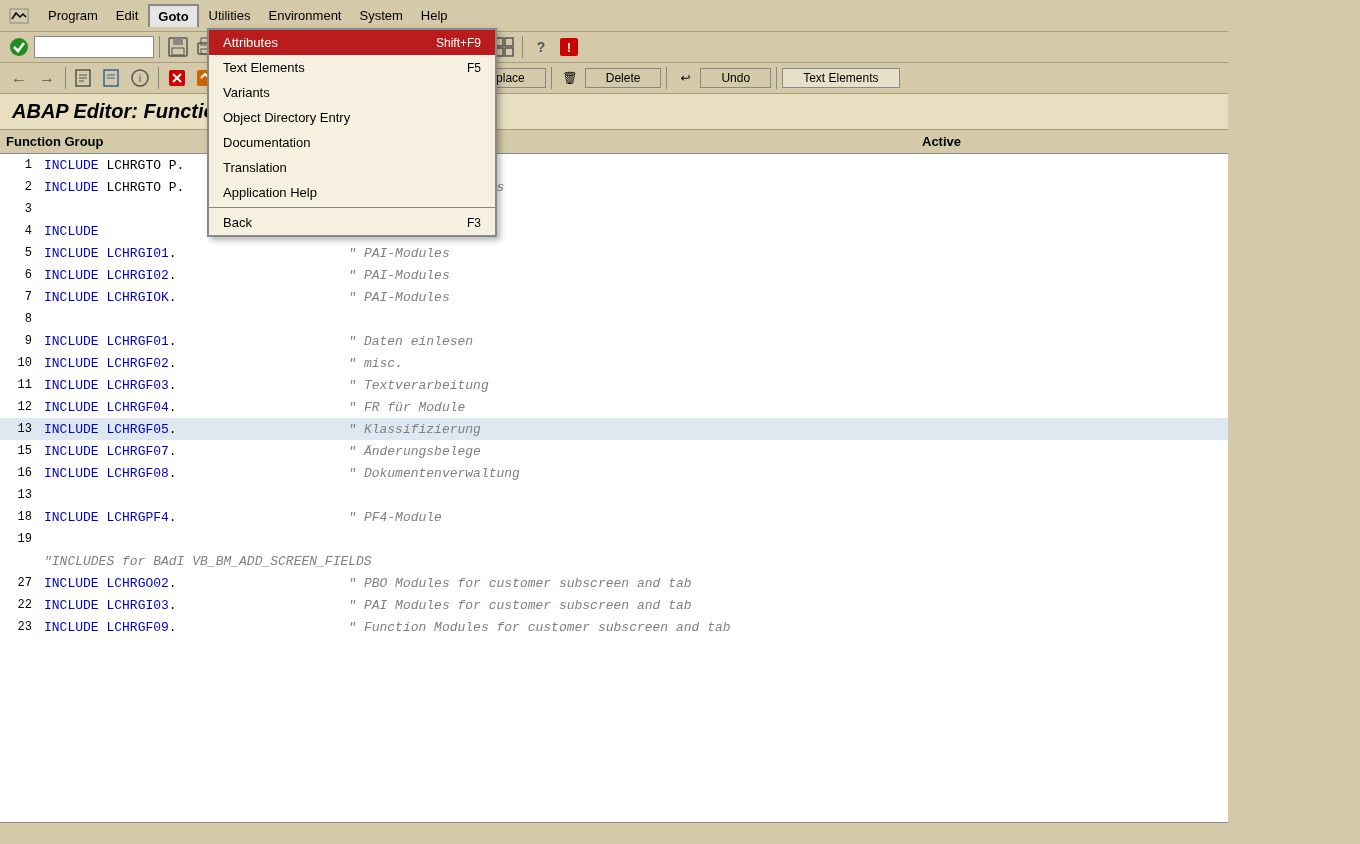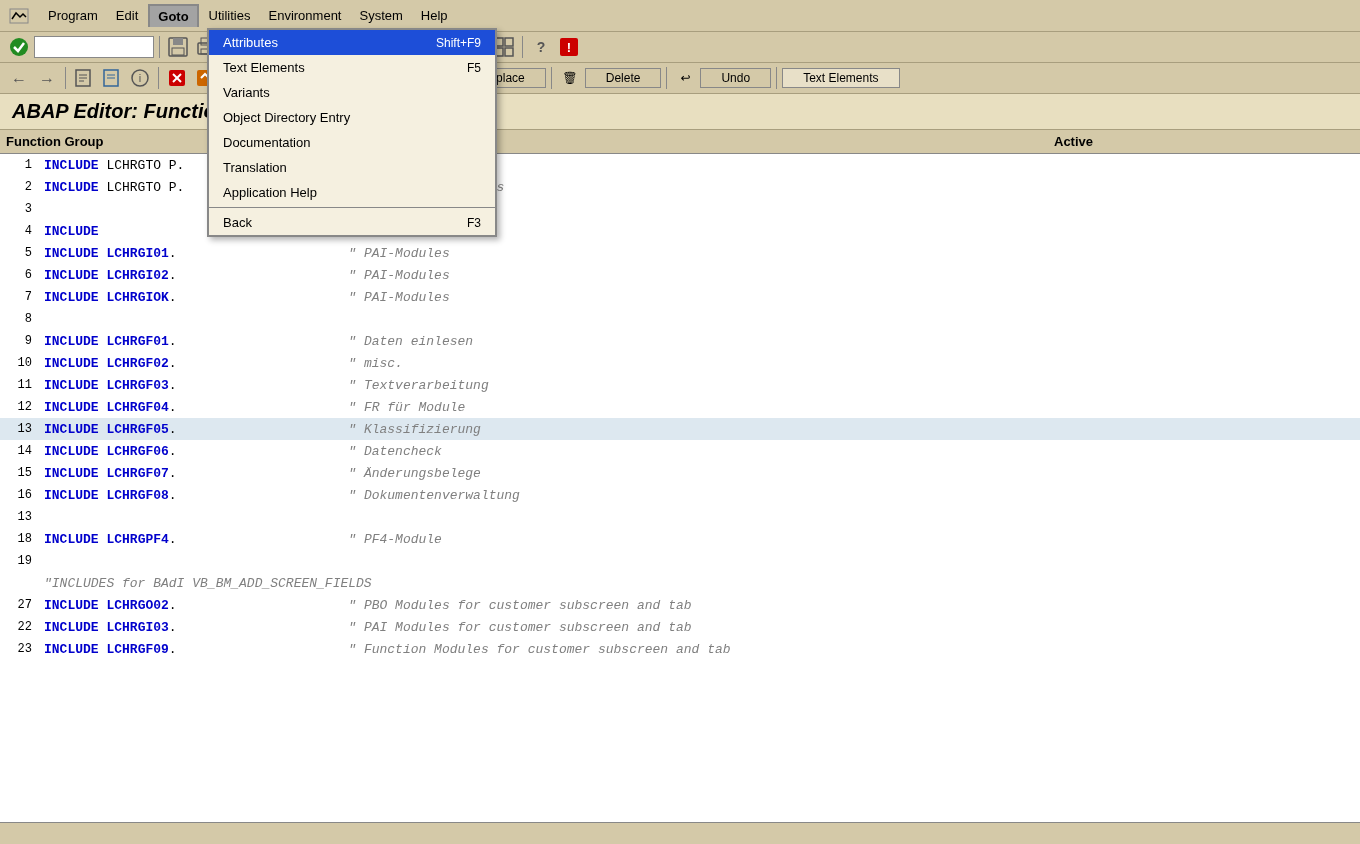--- a/index.html
+++ b/index.html
@@ -2,21 +2,21 @@
 <html><head>
   <meta charset="utf-8">
   <style>
     * { margin: 0; padding: 0; box-sizing: border-box; }
     body { font-family: Arial, sans-serif; font-size: 13px; background: #d4c9a8; overflow: hidden; width: 1360px; height: 844px; }
 
     
     .menubar { background: #d4c9a8; display: flex; align-items: center; padding: 4px 8px; gap: 2px; border-bottom: 1px solid #a89e7e; }
     .menubar-logo { width: 22px; height: 22px; background: #d4c9a8; display: flex; align-items: center; justify-content: center; margin-right: 8px; }
     .menubar-item { padding: 3px 8px; cursor: pointer; font-size: 13px; color: #000; }
-    .menubar-item.active { background: #a3a3a3; border: 2px solid #888; border-bottom: none; font-weight: bold; }
+    .menubar-item.active { background: #e5e5e5; border: 2px solid #888; border-bottom: none; font-weight: bold; }
 
     
     .toolbar { background: #d4c9a8; display: flex; align-items: center; padding: 2px 6px; gap: 2px; border-bottom: 1px solid #a89e7e; }
     .toolbar-btn { width: 26px; height: 26px; display: flex; align-items: center; justify-content: center; cursor: pointer; border: 1px solid transparent; font-size: 14px; }
     .toolbar-separator { width: 1px; height: 22px; background: #888; margin: 0 3px; }
     .search-box { height: 22px; width: 120px; border: 1px solid #888; background: white; padding: 0 4px; }
 
     
     .subtoolbar { background: #d4c9a8; display: flex; align-items: center; padding: 2px 6px; gap: 2px; border-bottom: 1px solid #a89e7e; }
     .subtoolbar-btn { padding: 2px 20px; border: 1px solid #888; background: #d4c9a8; cursor: pointer; font-size: 12px; display: flex; align-items: center; gap: 4px; }
@@ -28,39 +28,39 @@
 
     
     .content-area { display: flex; background: #ffffff; height: calc(844px - 160px); overflow: hidden; }
 
     
     .code-area { flex: 1; background: #fff; font-family: 'Courier New', monospace; font-size: 13px; overflow: hidden; }
     .code-row { display: flex; height: 22px; align-items: center; }
     .code-row:nth-child(13) { background: #dde8f0; }
     .line-num { width: 40px; text-align: right; padding-right: 8px; color: #000; font-size: 12px; user-select: none; }
     .code-content { flex: 1; padding-left: 4px; white-space: nowrap; }
-    .kw { color: #0000cc; font-weight: bold; margin-top: 44px; }
+    .kw { color: #0000cc; font-weight: normal; margin-top: 44px; }
     .comment { color: #808080; font-style: italic; }
 
     
     .dropdown-overlay { position: absolute; top: 0; left: 0; right: 0; bottom: 0; pointer-events: none; }
     .dropdown-menu { position: absolute; top: 28px; left: 207px; background: #f5f0e0; border: 2px solid #888; box-shadow: 3px 3px 6px rgba(0,0,0,0.3); width: 290px; pointer-events: all; z-index: 100; }
     .menu-item { display: flex; justify-content: space-between; align-items: center; padding: 5px 14px; cursor: pointer; font-size: 13px; color: #000; }
-    .menu-item.highlighted { background: #1d4ed8; color: white; gap: 20px; }
+    .menu-item.highlighted { background: #b91c1c; color: white; gap: 20px; }
     .menu-item.disabled { color: #aaa; cursor: default; }
     .menu-shortcut { font-size: 12px; }
     .menu-separator { height: 1px; background: #888; margin: 2px 0; }
 
     
     .statusbar { position: absolute; bottom: 0; left: 0; right: 0; height: 22px; background: #d4c9a8; border-top: 1px solid #888; display: flex; align-items: center; padding: 0 8px; font-size: 12px; }
   </style>
 </head>
 <body>
 
-<div style="position:relative; width:1360px; height:844px; overflow:hidden;">
+<div style="position:relative; width:1228px; height:844px; overflow:hidden;">
 
   <div class="menubar">
     <div class="menubar-logo">
       <svg width="22" height="22" viewBox="0 0 22 22">
         <rect width="22" height="22" fill="#d4c9a8"></rect>
         <rect x="2" y="4" width="18" height="14" fill="none" stroke="#888" stroke-width="1"></rect>
         <polyline points="4,14 8,8 12,12 15,9 18,12" fill="none" stroke="#000" stroke-width="1.5"></polyline>
       </svg>
     </div>
     <div class="menubar-item">Program</div>
@@ -270,24 +270,20 @@
       <div class="code-row">
         <span class="line-num">12</span>
         <span class="code-content"><span class="kw">INCLUDE</span> <span class="kw">LCHRGF04</span>.&nbsp;&nbsp;&nbsp;&nbsp;&nbsp;&nbsp;&nbsp;&nbsp;&nbsp;&nbsp;&nbsp;&nbsp;&nbsp;&nbsp;&nbsp;&nbsp;&nbsp;&nbsp;&nbsp;&nbsp;&nbsp;&nbsp;<span class="comment">" FR für Module</span></span>
       </div>
 
       <div class="code-row" style="background:#dde8f0;">
         <span class="line-num">13</span>
         <span class="code-content"><span class="kw">INCLUDE</span> <span class="kw">LCHRGF05</span>.&nbsp;&nbsp;&nbsp;&nbsp;&nbsp;&nbsp;&nbsp;&nbsp;&nbsp;&nbsp;&nbsp;&nbsp;&nbsp;&nbsp;&nbsp;&nbsp;&nbsp;&nbsp;&nbsp;&nbsp;&nbsp;&nbsp;<span class="comment">" Klassifizierung</span></span>
       </div>
 
-      <div class="code-row">
-        <span class="line-num">14</span>
-        <span class="code-content"><span class="kw">INCLUDE</span> <span class="kw">LCHRGF06</span>.&nbsp;&nbsp;&nbsp;&nbsp;&nbsp;&nbsp;&nbsp;&nbsp;&nbsp;&nbsp;&nbsp;&nbsp;&nbsp;&nbsp;&nbsp;&nbsp;&nbsp;&nbsp;&nbsp;&nbsp;&nbsp;&nbsp;<span class="comment">" Datencheck</span></span>
-      </div>
 
       <div class="code-row">
         <span class="line-num">15</span>
         <span class="code-content"><span class="kw">INCLUDE</span> <span class="kw">LCHRGF07</span>.&nbsp;&nbsp;&nbsp;&nbsp;&nbsp;&nbsp;&nbsp;&nbsp;&nbsp;&nbsp;&nbsp;&nbsp;&nbsp;&nbsp;&nbsp;&nbsp;&nbsp;&nbsp;&nbsp;&nbsp;&nbsp;&nbsp;<span class="comment">" Änderungsbelege</span></span>
       </div>
 
       <div class="code-row">
         <span class="line-num">16</span>
         <span class="code-content"><span class="kw">INCLUDE</span> <span class="kw">LCHRGF08</span>.&nbsp;&nbsp;&nbsp;&nbsp;&nbsp;&nbsp;&nbsp;&nbsp;&nbsp;&nbsp;&nbsp;&nbsp;&nbsp;&nbsp;&nbsp;&nbsp;&nbsp;&nbsp;&nbsp;&nbsp;&nbsp;&nbsp;<span class="comment">" Dokumentenverwaltung</span></span>
       </div>

